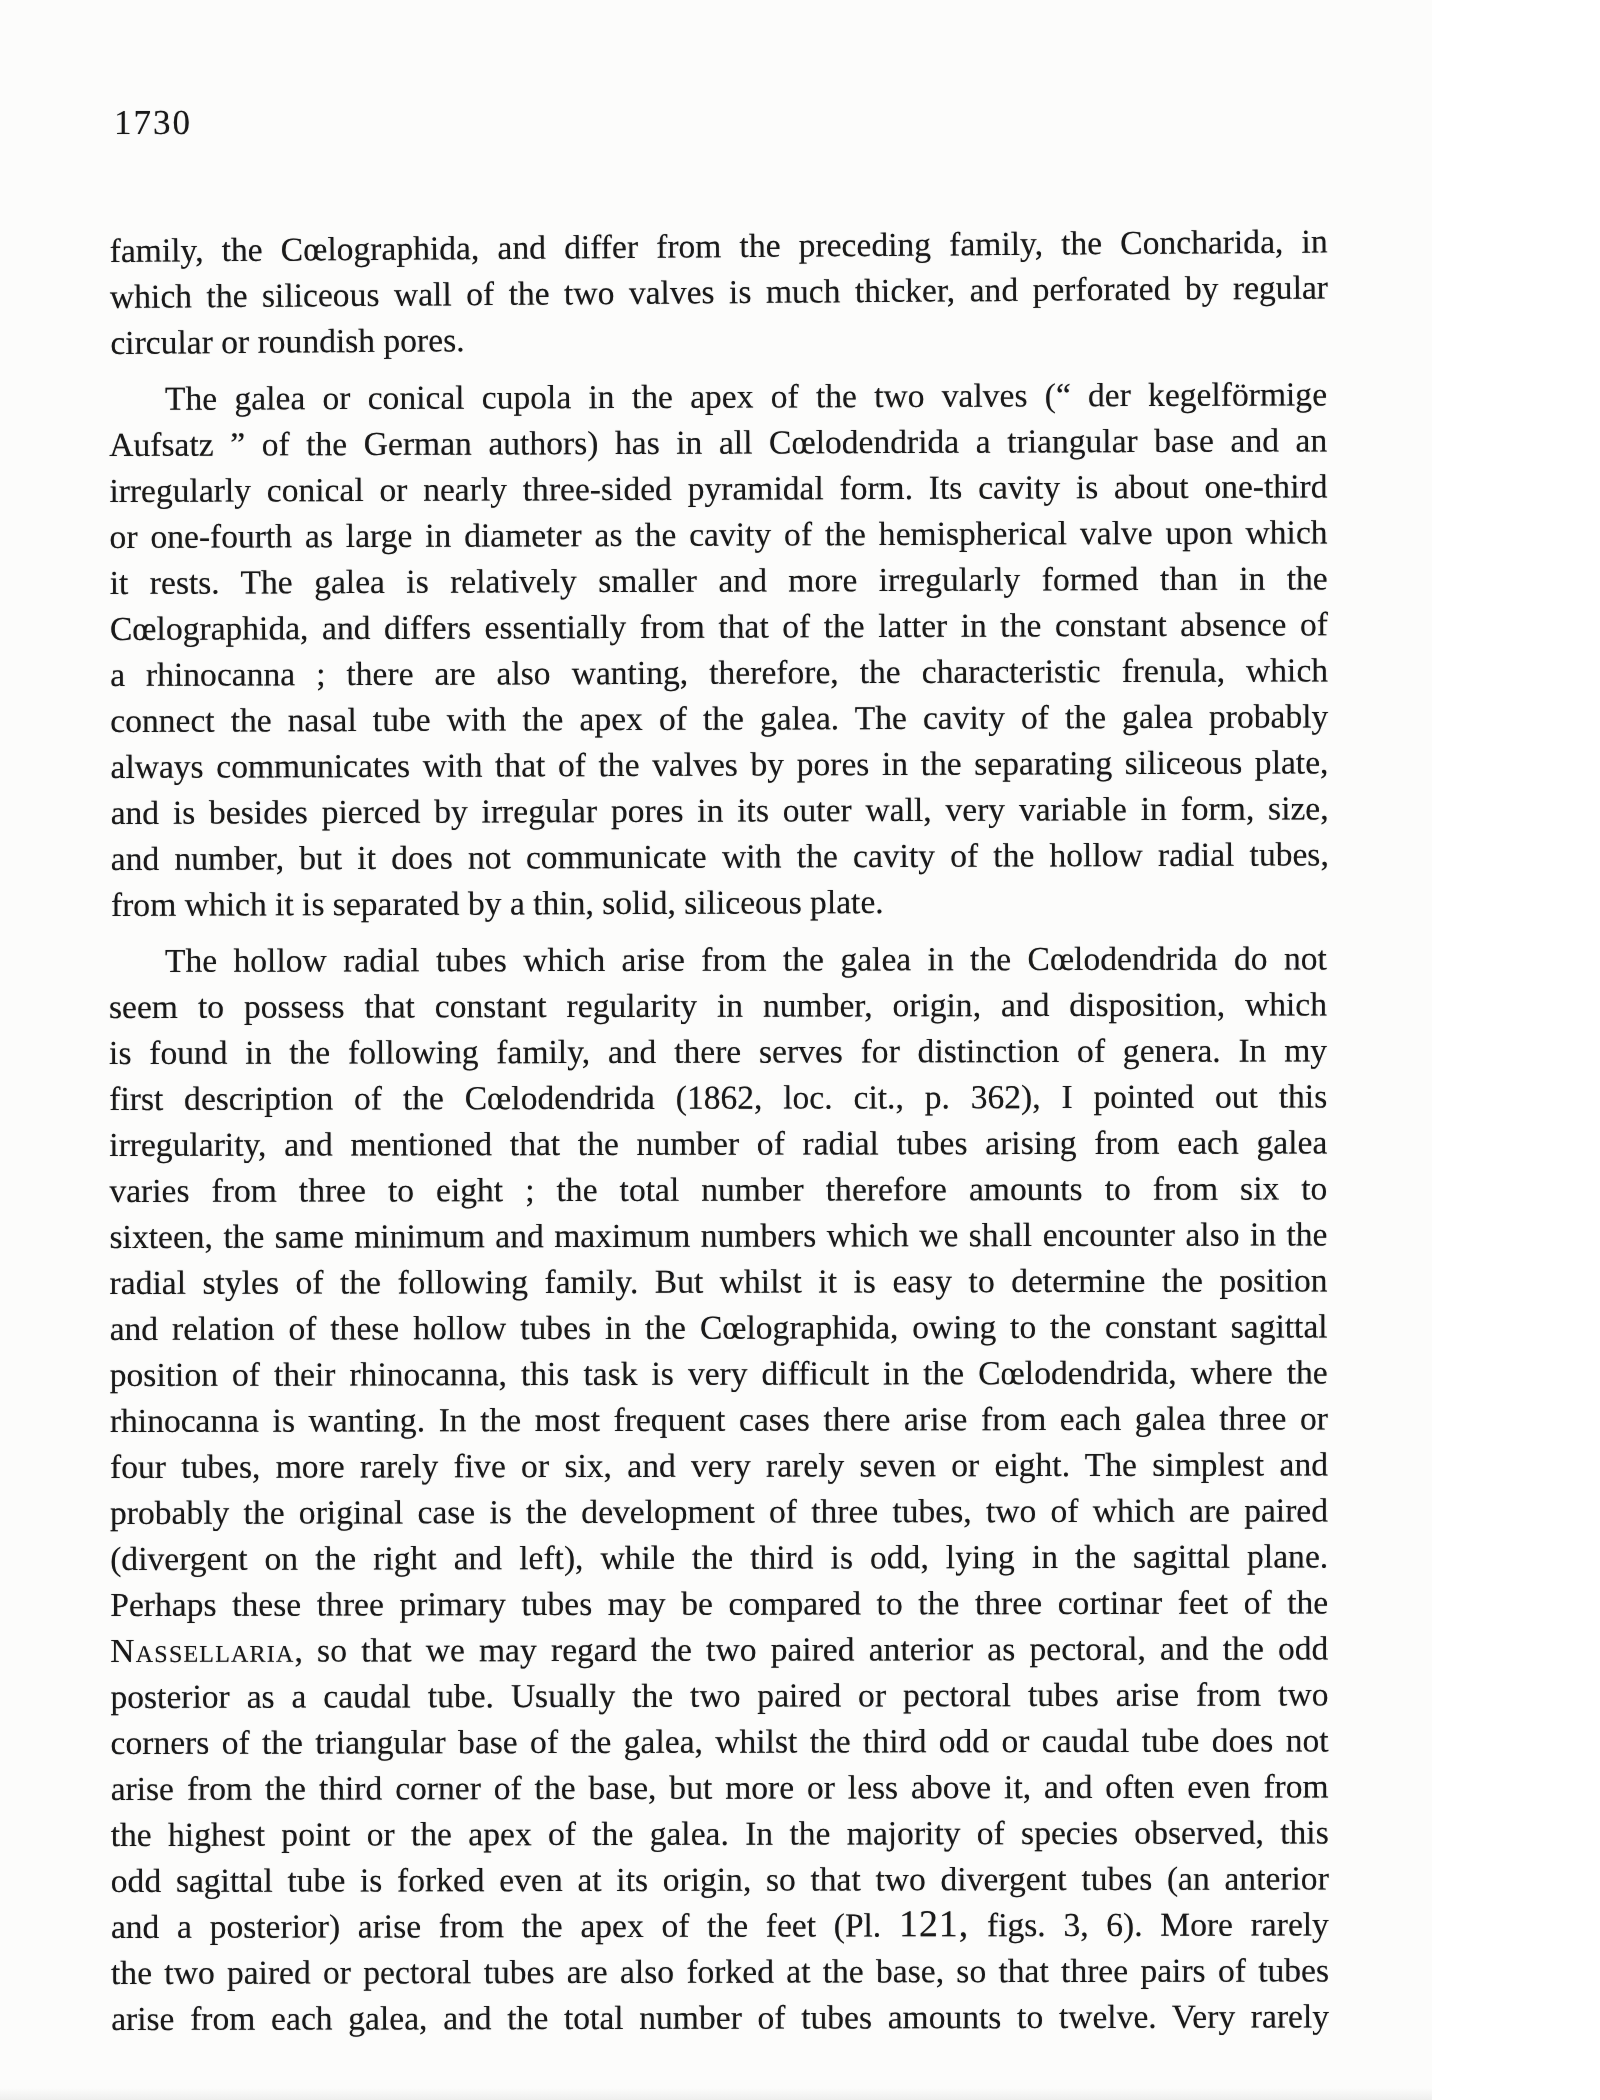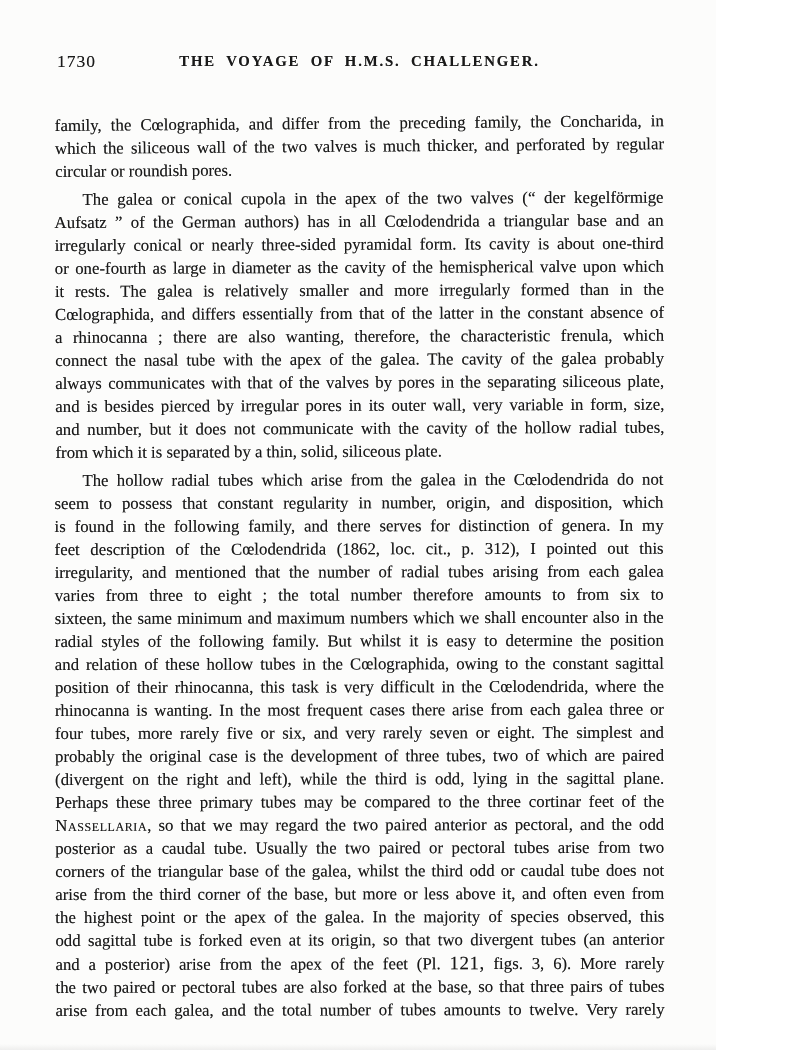--- a/index.html
+++ b/index.html
@@ -85,21 +85,20 @@
     height: 6px;
     background: linear-gradient(to bottom, rgba(0,0,0,0) 0%, rgba(120,120,120,0.10) 100%);
   }
 </style>
 </head>
 <body>
 
 <div class="page">
   <header class="running-head">
     <span class="page-number">1730</span>
-    <span class="running-title">THE VOYAGE OF H.M.S. CHALLENGER.</span>
   </header>
 
   <main class="text-block">
       <div class="para">
         <div class="line">family, the Cœlographida, and differ from the preceding family, the Concharida, in</div>
         <div class="line">which the siliceous wall of the two valves is much thicker, and perforated by regular</div>
         <div class="line endline">circular or roundish pores.</div>
       </div>
       <div class="para">
         <div class="line firstline">The galea or conical cupola in the apex of the two valves (“ der kegelförmige</div>
@@ -112,21 +111,21 @@
         <div class="line">connect the nasal tube with the apex of the galea.  The cavity of the galea probably</div>
         <div class="line">always communicates with that of the valves by pores in the separating siliceous plate,</div>
         <div class="line">and is besides pierced by irregular pores in its outer wall, very variable in form, size,</div>
         <div class="line">and number, but it does not communicate with the cavity of the hollow radial tubes,</div>
         <div class="line endline">from which it is separated by a thin, solid, siliceous plate.</div>
       </div>
       <div class="para">
         <div class="line firstline">The hollow radial tubes which arise from the galea in the Cœlodendrida do not</div>
         <div class="line">seem to possess that constant regularity in number, origin, and disposition, which</div>
         <div class="line">is found in the following family, and there serves for distinction of genera.  In my</div>
-        <div class="line"><span>feet description of the Cœlodendrida (1862, </span><span class="italic">loc. cit.</span><span>, p. 312), I pointed out this</span></div>
+        <div class="line"><span>first description of the Cœlodendrida (1862, </span><span class="italic">loc. cit.</span><span>, p. 362), I pointed out this</span></div>
         <div class="line">irregularity, and mentioned that the number of radial tubes arising from each galea</div>
         <div class="line">varies from three to eight ; the total number therefore amounts to from six to</div>
         <div class="line">sixteen, the same minimum and maximum numbers which we shall encounter also in the</div>
         <div class="line">radial styles of the following family.  But whilst it is easy to determine the position</div>
         <div class="line">and relation of these hollow tubes in the Cœlographida, owing to the constant sagittal</div>
         <div class="line">position of their rhinocanna, this task is very difficult in the Cœlodendrida, where the</div>
         <div class="line">rhinocanna is wanting.  In the most frequent cases there arise from each galea three or</div>
         <div class="line">four tubes, more rarely five or six, and very rarely seven or eight.  The simplest and</div>
         <div class="line">probably the original case is the development of three tubes, two of which are paired</div>
         <div class="line">(divergent on the right and left), while the third is odd, lying in the sagittal plane.</div>

